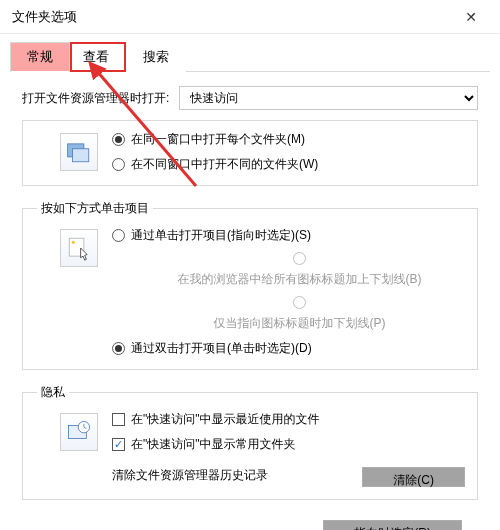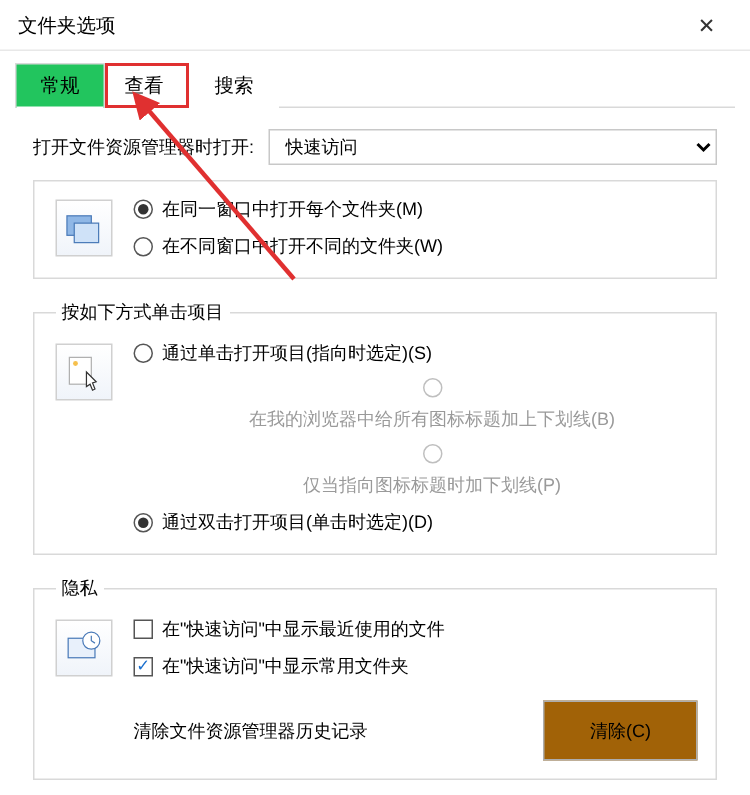--- a/index.html
+++ b/index.html
@@ -37,21 +37,21 @@
     padding: 5px 16px 6px 16px;
     border: 1px solid transparent;
     border-bottom: none;
     position: relative;
     background: #fff;
     z-index: 2;
     font-size: 13px;
   }
   .tab.active {
     border-color: #d9d9d9;
-    background: #22c55e;
+    background: #fca5a5;
   }
   .tab-underline {
     position: absolute;
     left: 10px; right: 10px; bottom: 0;
     height: 1px; background: #d9d9d9; z-index: 1;
   }
   .tab.active::after {
     content: "";
     position: absolute;
     left: 0; right: 0; bottom: -1px;
@@ -79,21 +79,21 @@
   fieldset {
     border: 1px solid #d9d9d9;
     margin: 6px 0 14px 0;
     padding: 10px 12px 12px 14px;
     position: relative;
   }
   legend {
     padding: 0 4px;
     font-size: 12px;
   }
-  .fs-body { display: flex; align-items: flex-start; gap: 14px; }
+  .fs-body { display: flex; align-items: flex-start; gap: 14px; margin-left: 23px; }
   .fs-icon {
     width: 38px; height: 38px;
     border: 1px solid #d0d0d0;
     background: linear-gradient(#fff,#f0f4fa);
     display: flex; align-items: center; justify-content: center;
     flex-shrink: 0;
     margin-top: 2px;
   }
   .fs-icon svg { width: 26px; height: 26px; }
   .opts { flex: 1; display: flex; flex-direction: column; gap: 8px; }
@@ -109,31 +109,31 @@
     content: ""; width: 7px; height: 7px; background: #333; border-radius: 50%;
   }
   .check-shape {
     width: 13px; height: 13px; border: 1px solid #555;
     display: inline-flex; align-items: center; justify-content: center;
     flex-shrink: 0;
     color: #1a6fce; font-size: 11px; line-height: 1;
   }
   .priv-rows { flex: 1; display: flex; flex-direction: column; gap: 8px; }
   .clear-row {
-    display: flex; align-items: center; gap: 12px;
+    display: flex; gap: 12px;
     margin-top: 6px;
   }
   button.win {
     border: 1px solid #adadad;
-    background: #a16207;
+    background: #a3a3a3;
     padding: 4px 30px;
     font-family: inherit;
     font-size: 12px;
     min-width: 96px;
-    height: 40px;
+    height: 20px;
   }
   .footer {
     display: flex; justify-content: flex-end;
     padding: 6px 16px 0 0;
   }
   
   .anno {
     position: absolute;
     pointer-events: none;
     left: 0; top: 0;

